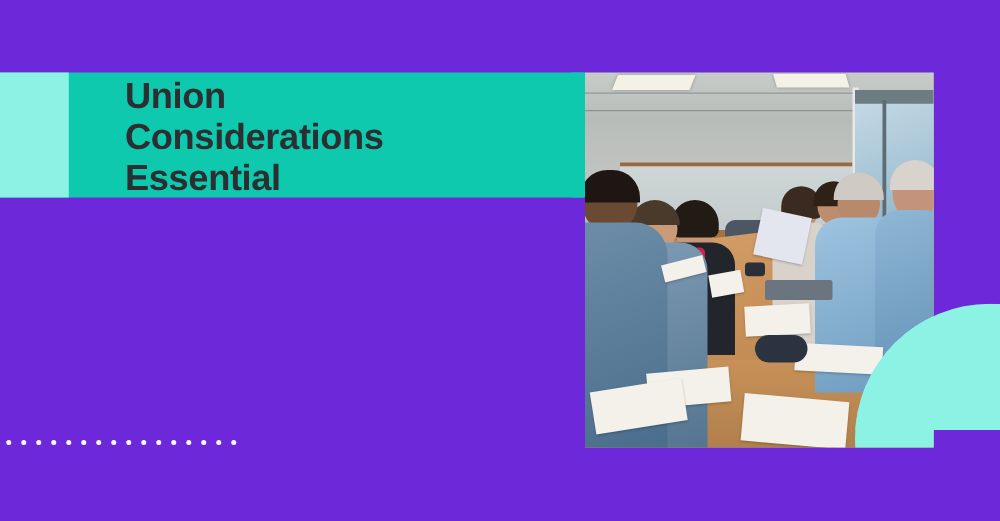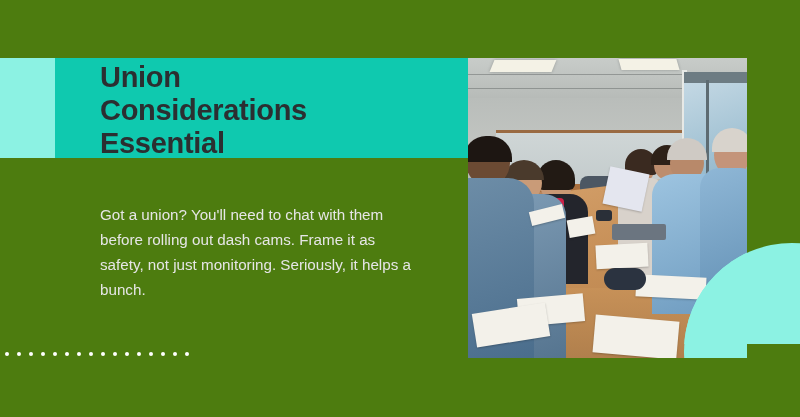--- a/index.html
+++ b/index.html
@@ -9,21 +9,21 @@
   body {
     width: 800px;
     height: 417px;
     overflow: hidden;
     font-family: "Liberation Sans", sans-serif;
   }
   #slide {
     position: relative;
     width: 800px;
     height: 417px;
-    background: #4d7c0f;
+    background: #6d28d9;
     overflow: hidden;
   }
 
   
   #header-band {
     position: absolute;
     left: 0;
     top: 58px;
     width: 467px;
     height: 100px;
@@ -264,21 +264,20 @@
 
 <div id="slide">
 
   <div id="header-band">
     <div id="header-accent-block"></div>
     <h1 id="title">Union
 Considerations
 Essential</h1>
   </div>
 
-  <p id="body-copy">Got a union? You'll need to chat with them before rolling out dash cams. Frame it as safety, not just monitoring. Seriously, it helps a bunch.</p>
 
   <div id="dot-row">
       <span class="dot" style="background: rgb(255, 255, 255);"></span>
       <span class="dot" style="background: rgb(255, 255, 255);"></span>
       <span class="dot" style="background: rgb(255, 255, 255);"></span>
       <span class="dot" style="background: rgb(255, 255, 255);"></span>
       <span class="dot" style="background: rgb(255, 255, 255);"></span>
       <span class="dot" style="background: rgb(255, 255, 255);"></span>
       <span class="dot" style="background: rgb(255, 255, 255);"></span>
       <span class="dot" style="background: rgb(255, 255, 255);"></span>

